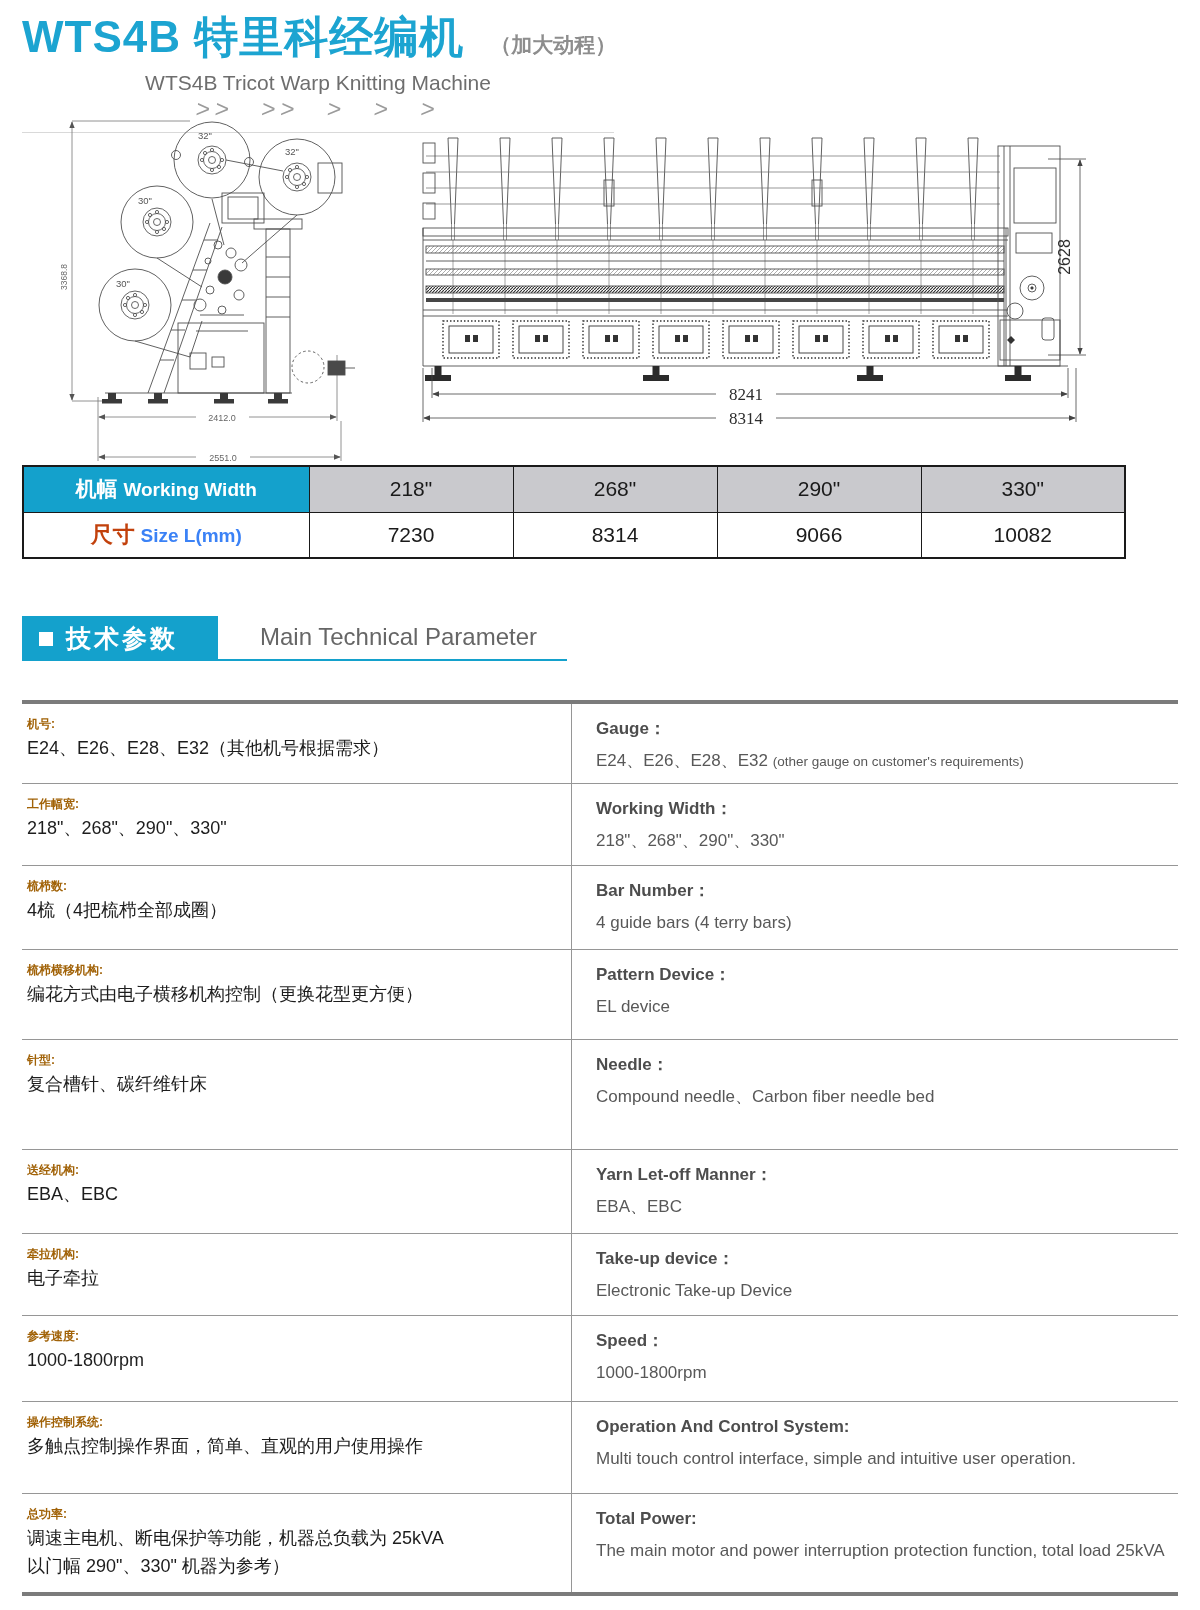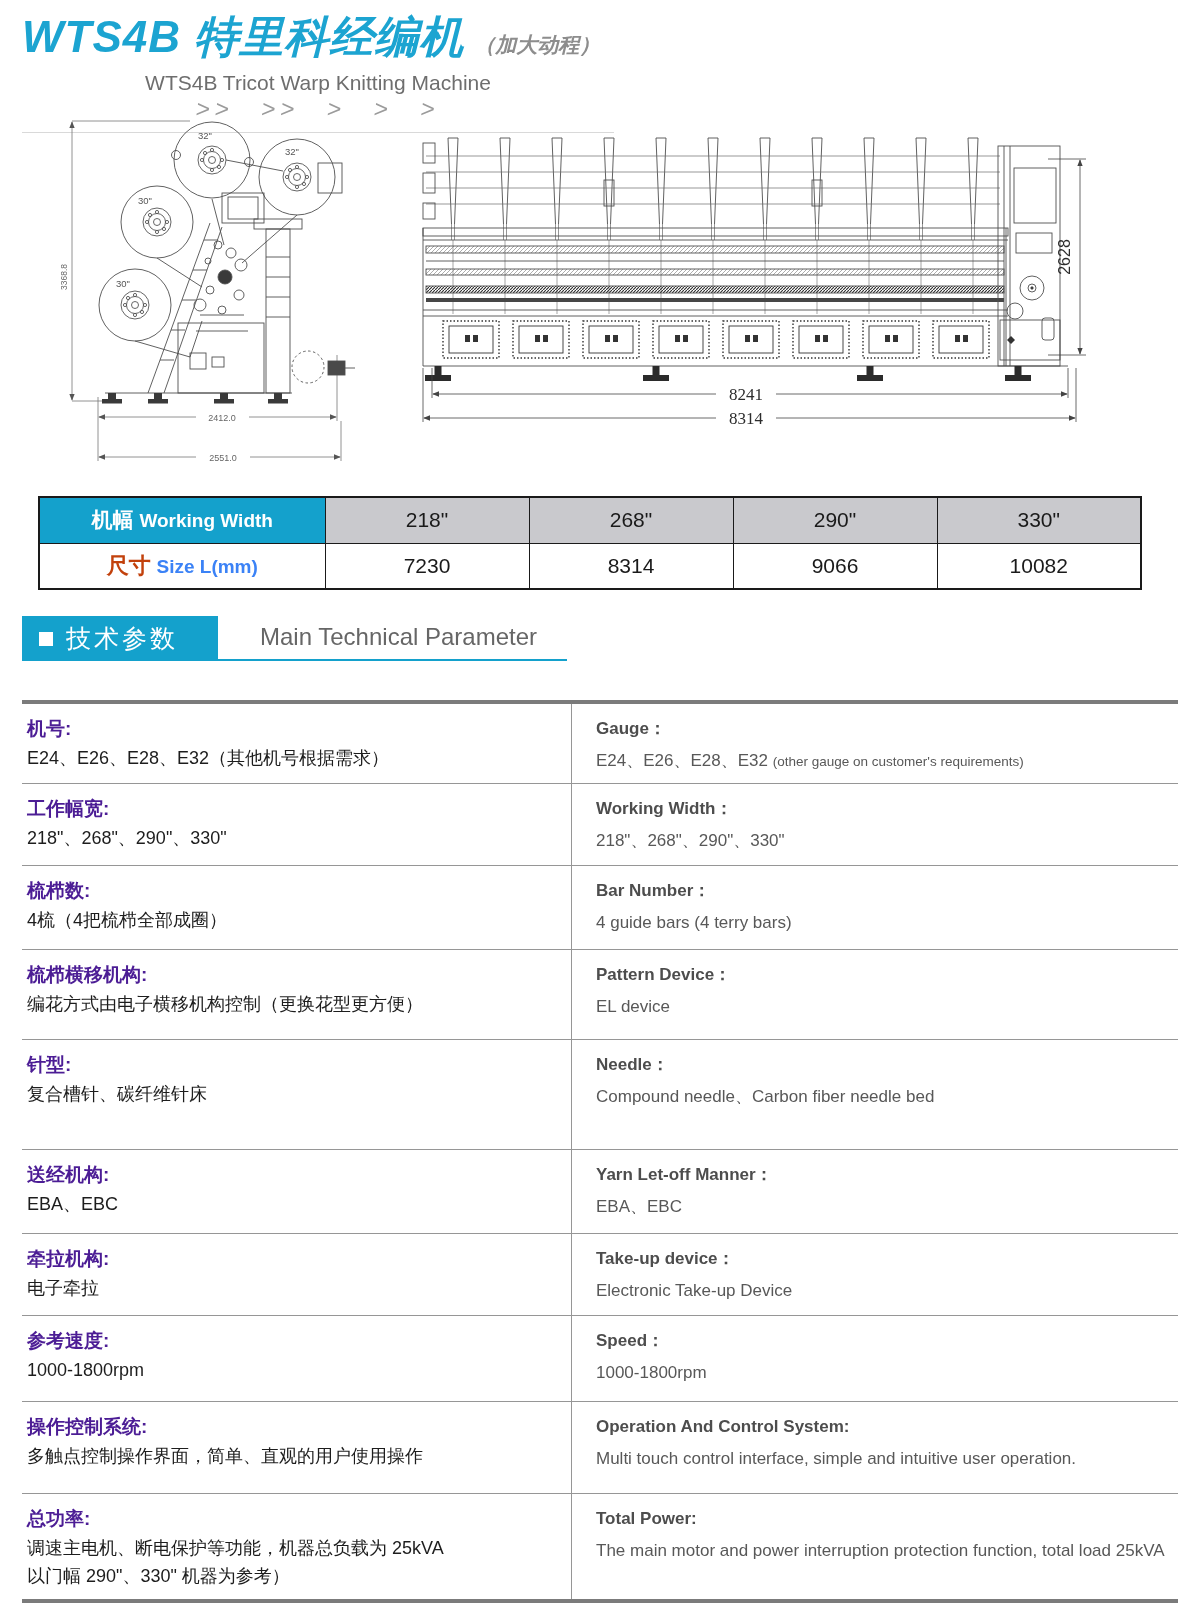--- a/index.html
+++ b/index.html
@@ -1,67 +1,67 @@
 <!DOCTYPE html>
 <html><head>
 <meta charset="utf-8">
 <style>
   * { box-sizing: border-box; margin: 0; padding: 0; }
   body { background: #fff; font-family: "Liberation Sans", "DejaVu Sans", sans-serif; }
   #page { position: relative; width: 1200px; height: 1610px; background: #fff; overflow: hidden; }
 
   
   .hdr { position: absolute; left: 22px; top: 8px; width: 1156px; }
-  .title-line { display: flex; align-items: baseline; gap: 10px; font-style: italic; }
+  .title-line { display: flex; align-items: baseline; gap: 26px; }
   .title-cn { font-size: 44px; font-weight: bold; color: #1ca4d1; letter-spacing: 1px; }
   .title-suffix { font-size: 21px; font-weight: bold; color: #8d8d8d; }
   .subtitle-row { width: 592px; display: flex; align-items: center; justify-content: space-between;
                   border-bottom: 1px solid #d9d9d9; padding-bottom: 9px; margin-top: 4px; flex-direction: column; }
   .subtitle { font-size: 21px; color: #6e6e6e; }
   .chevrons { font-size: 24px; color: #9b9b9b; letter-spacing: 5px; word-spacing: 16px; transform: skewX(-8deg); }
 
   
   .drawings { position: absolute; left: 0; top: 103px; width: 1200px; height: 365px; }
   .side-svg  { position: absolute; left: 50px;  top: 2px; }
   .front-svg { position: absolute; left: 408px; top: 25px; }
   svg text { font-family: "Liberation Sans", "DejaVu Sans", sans-serif; }
   svg .dimtxt-serif { font-family: "Liberation Serif", "DejaVu Serif", serif; }
 
   
-  .wtable { position: absolute; left: 22px; top: 496px; border-collapse: collapse; table-layout: fixed; margin-left: 16px; }
+  .wtable { position: absolute; left: 22px; top: 465px; border-collapse: collapse; table-layout: fixed; }
   .wtable td { border: 1px solid #1a1a1a; height: 46px; text-align: center; vertical-align: middle; font-size: 21px; color: #1a1a1a; }
   .wtable { border: 2px solid #1a1a1a; }
   .wtable .c-head { background: #14a1cc; color: #fff; font-weight: bold; }
   .wtable .c-head .en { font-size: 19px; }
   .wtable .c-gray { background: #c9c9cd; }
   .wtable .row-lab .cn { font-weight: bold; font-size: 22px; color: #c2410c; }
   .wtable .row-lab .en { font-size: 19px; color: #3b82f6; font-weight: bold; }
 
   
   .sect { position: absolute; left: 22px; top: 616px; width: 545px; height: 45px; }
   .sect-line { position: absolute; left: 190px; right: 0; bottom: 0; border-bottom: 2px solid #14a1cc; }
   .sect-box { position: absolute; left: 0; top: 0; width: 196px; height: 45px; background: #14a1cc;
               display: flex; align-items: center; }
   .sect-sq { width: 14px; height: 14px; background: #fff; margin-left: 17px; }
-  .sect-cn { color: #fff; font-size: 25px; font-weight: normal; letter-spacing: 3px; margin-left: 13px; }
+  .sect-cn { color: #fff; font-size: 25px; font-weight: bold; letter-spacing: 3px; margin-left: 13px; }
   .sect-en { position: absolute; left: 238px; top: 7px; font-size: 24px; color: #666; }
 
   
   .spec { position: absolute; left: 22px; top: 700px; width: 1156px;
           border-top: 4px solid #7b7b7b; border-bottom: 4px solid #7b7b7b; }
   .spec-row { display: grid; grid-template-columns: 549px 1fr; border-bottom: 1.5px solid #969696; }
   .spec-row:last-child { border-bottom: none; }
   .spec-row:nth-child(1){min-height:76px} .spec-row:nth-child(2){min-height:82px}
   .spec-row:nth-child(3){min-height:84px} .spec-row:nth-child(4){min-height:90px}
   .spec-row:nth-child(5){min-height:110px}.spec-row:nth-child(6){min-height:84px}
   .spec-row:nth-child(7){min-height:82px} .spec-row:nth-child(8){min-height:86px}
   .spec-row:nth-child(9){min-height:92px} .spec-row:nth-child(10){min-height:98px}
   .cell-cn { padding: 12px 18px 10px 5px; }
   .cell-en { border-left: 1.5px solid #969696; padding: 13px 6px 10px 24px; }
-  .cn-label { font-size: 19px; font-weight: bold; color: #4c1d95; line-height: 1.4; }
+  .cn-label { font-size: 12px; font-weight: bold; color: #a16207; line-height: 1.4; }
   .cn-value { font-size: 18px; color: #1d1d1d; line-height: 1.45; margin-top: 2px; }
   .en-label { font-size: 17px; font-weight: bold; color: #4d4d4d; line-height: 1.4; }
   .en-value { font-size: 17px; color: #585858; line-height: 1.45; margin-top: 8px; }
   .en-note { font-size: 13.5px; }
 </style>
 </head>
 <body>
 
 <div id="page">
 

